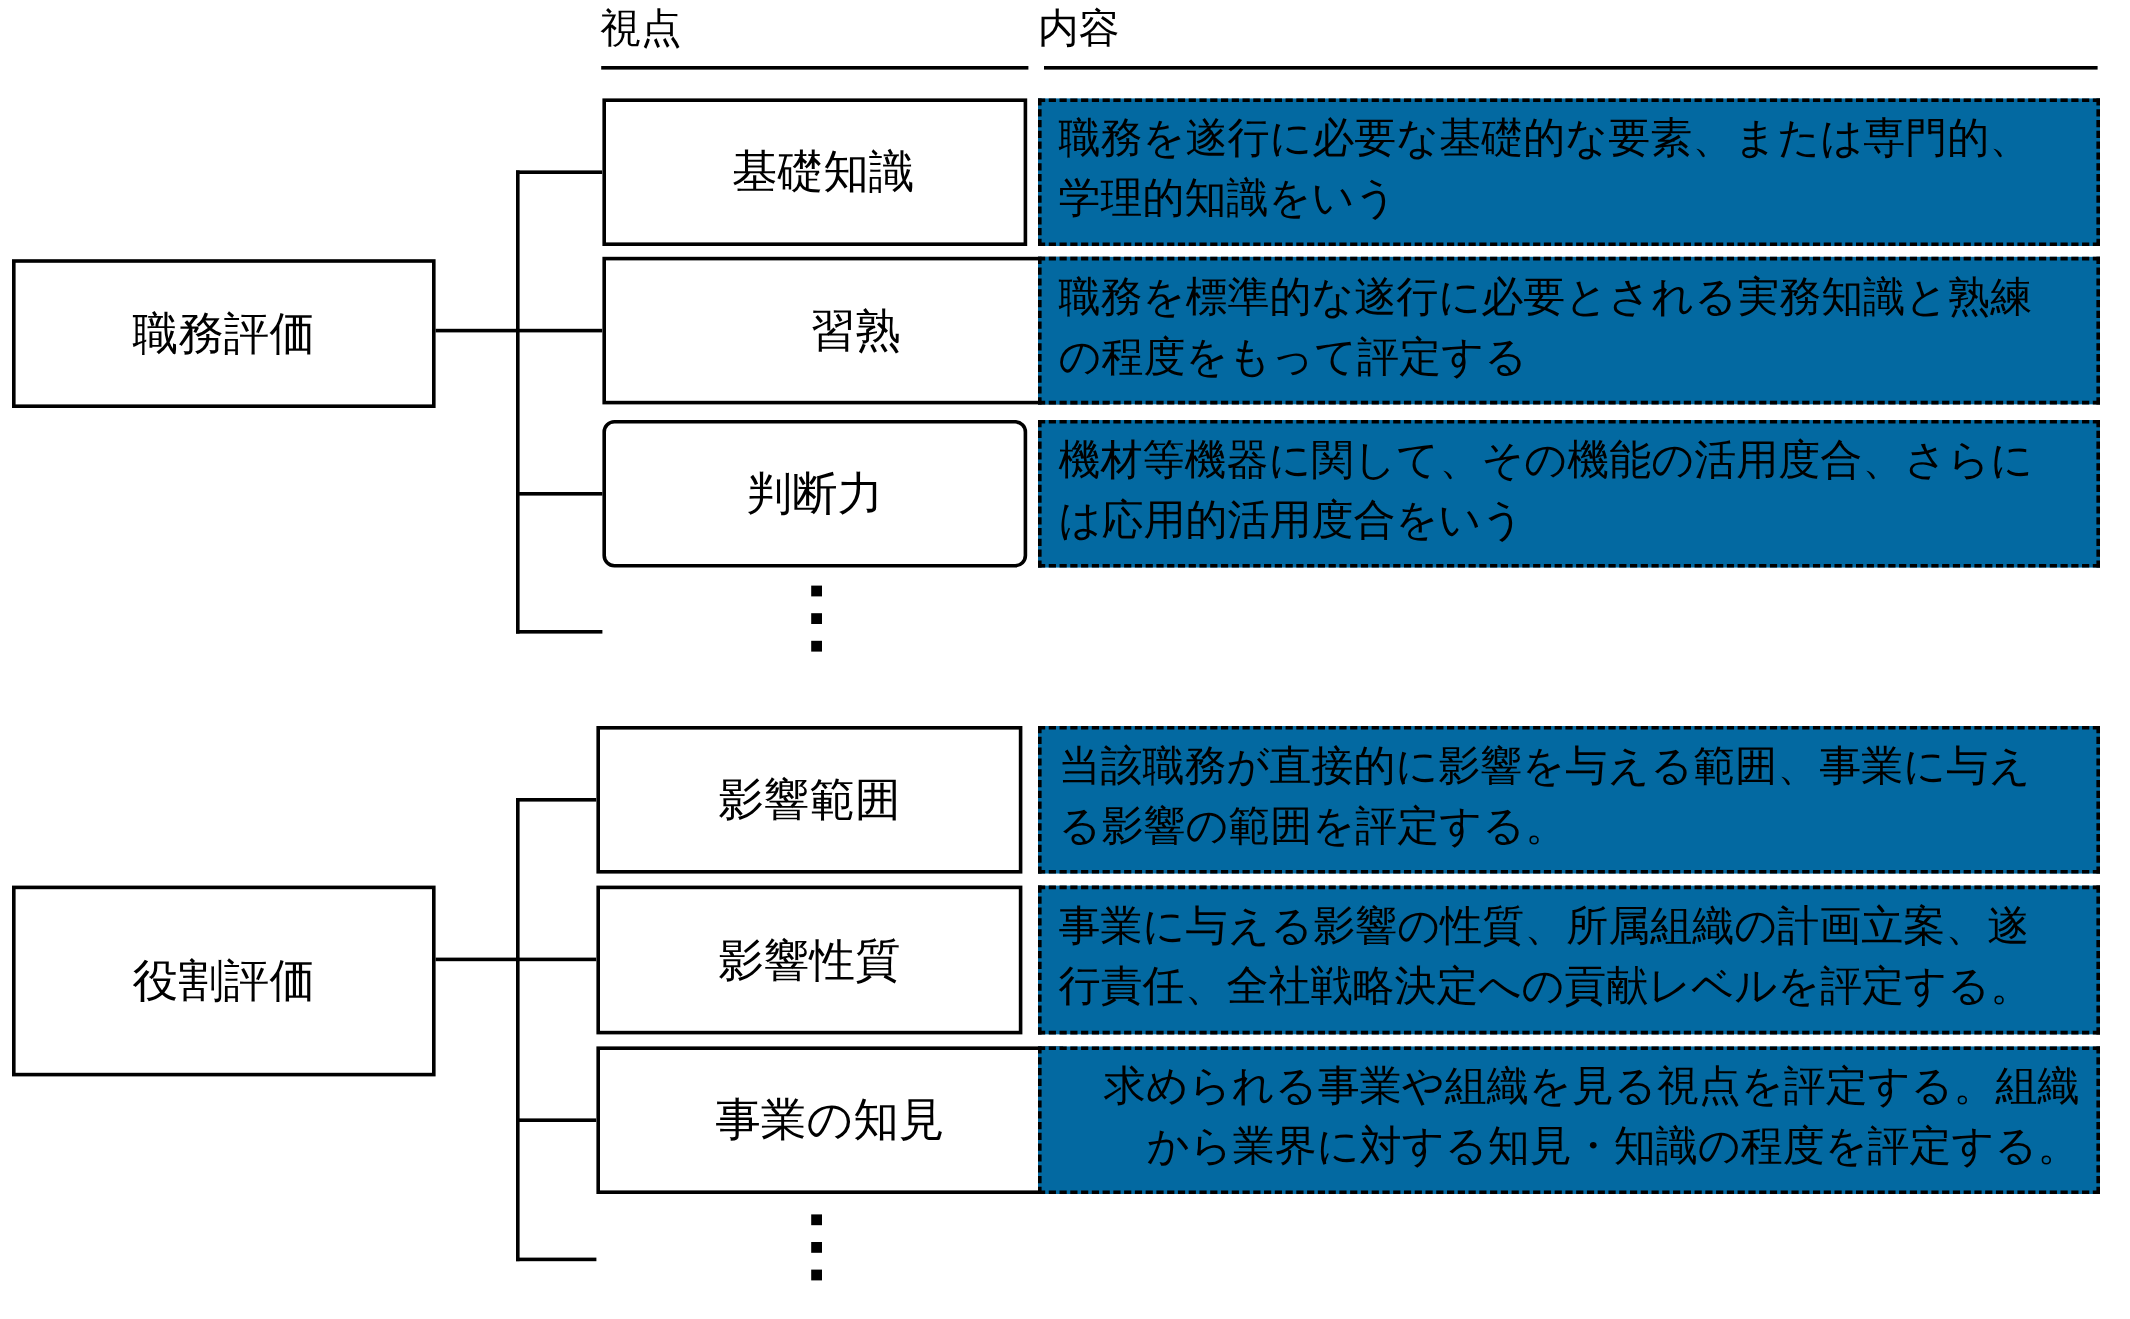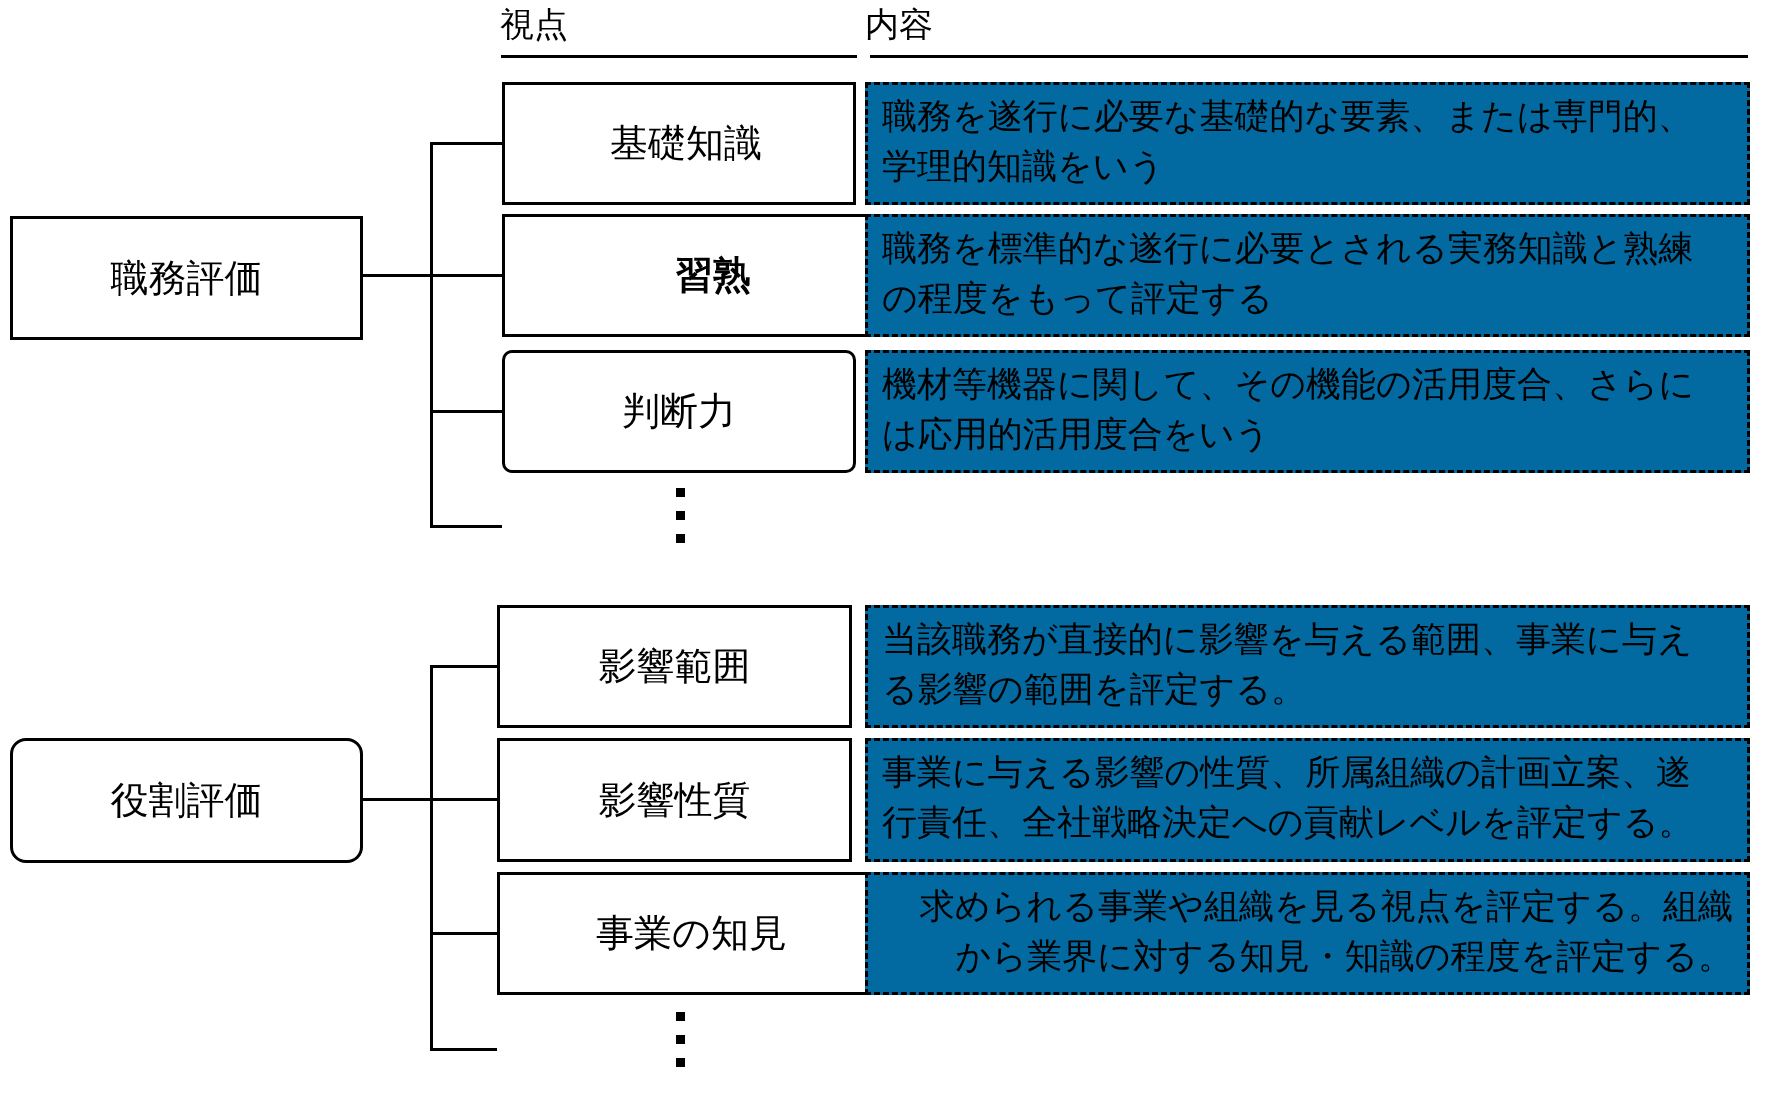--- a/index.html
+++ b/index.html
@@ -57,37 +57,37 @@
 
   <div class="box" style="left:10px;top:216px;width:353px;height:124px;">職務評価</div>
 
   <div class="line" style="left:363px;top:274px;width:139px;height:3px;"></div>
   <div class="line" style="left:430px;top:142px;width:3px;height:386px;"></div>
   <div class="line" style="left:430px;top:142px;width:72px;height:3px;"></div>
   <div class="line" style="left:430px;top:410px;width:72px;height:3px;"></div>
   <div class="line" style="left:430px;top:525px;width:72px;height:3px;"></div>
 
   <div class="box" style="left:502px;top:82px;width:354px;height:123px;padding-left:14px;">基礎知識</div>
-  <div class="box" style="left:502px;top:214px;width:422px;height:123px;font-weight:bold;">習熟</div>
+  <div class="box" style="left:502px;top:214px;width:422px;height:123px;">習熟</div>
   <div class="box" style="left:502px;top:350px;width:354px;height:123px;border-radius:10px;">判断力</div>
 
   <div class="content" style="left:865px;top:82px;width:885px;height:123px;">職務を遂行に必要な基礎的な要素、または専門的、
 学理的知識をいう</div>
   <div class="content" style="left:865px;top:214px;width:885px;height:123px;">職務を標準的な遂行に必要とされる実務知識と熟練
 の程度をもって評定する</div>
   <div class="content" style="left:865px;top:350px;width:885px;height:123px;">機材等機器に関して、その機能の活用度合、さらに
 は応用的活用度合をいう</div>
 
   <div class="dots" style="left:676px;top:488px;">
     <div class="dot"></div>
     <div class="dot"></div>
     <div class="dot"></div>
   </div>
 
-  <div class="box" style="left:10px;top:738px;width:353px;height:125px;border-radius:16px;">役割評価</div>
+  <div class="box" style="left:10px;top:738px;width:353px;height:159px;">役割評価</div>
 
   <div class="line" style="left:363px;top:798px;width:134px;height:3px;"></div>
   <div class="line" style="left:430px;top:665px;width:3px;height:386px;"></div>
   <div class="line" style="left:430px;top:665px;width:67px;height:3px;"></div>
   <div class="line" style="left:430px;top:932px;width:67px;height:3px;"></div>
   <div class="line" style="left:430px;top:1048px;width:67px;height:3px;"></div>
 
   <div class="box" style="left:497px;top:605px;width:355px;height:123px;">影響範囲</div>
   <div class="box" style="left:497px;top:738px;width:355px;height:124px;text-align:right;">影響性質</div>
   <div class="box" style="left:497px;top:872px;width:389px;height:123px;">事業の知見</div>

